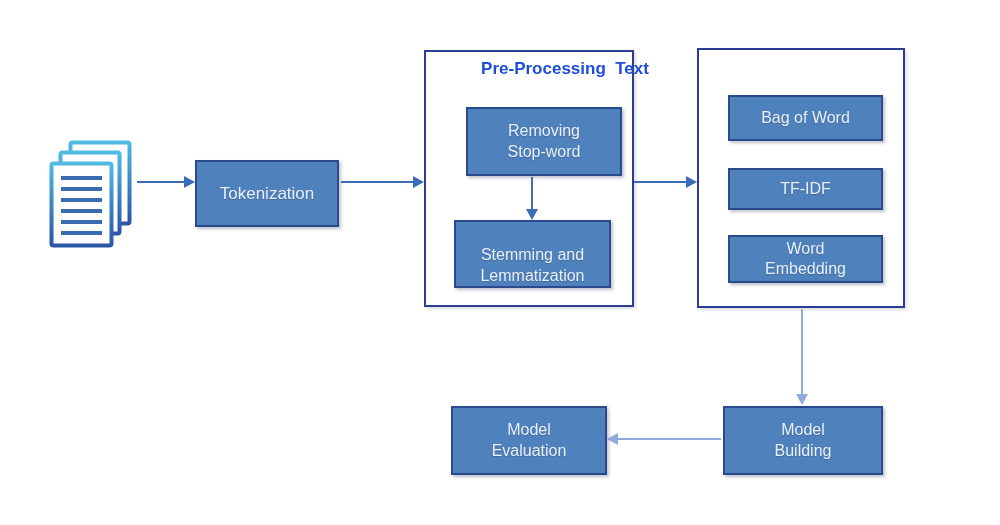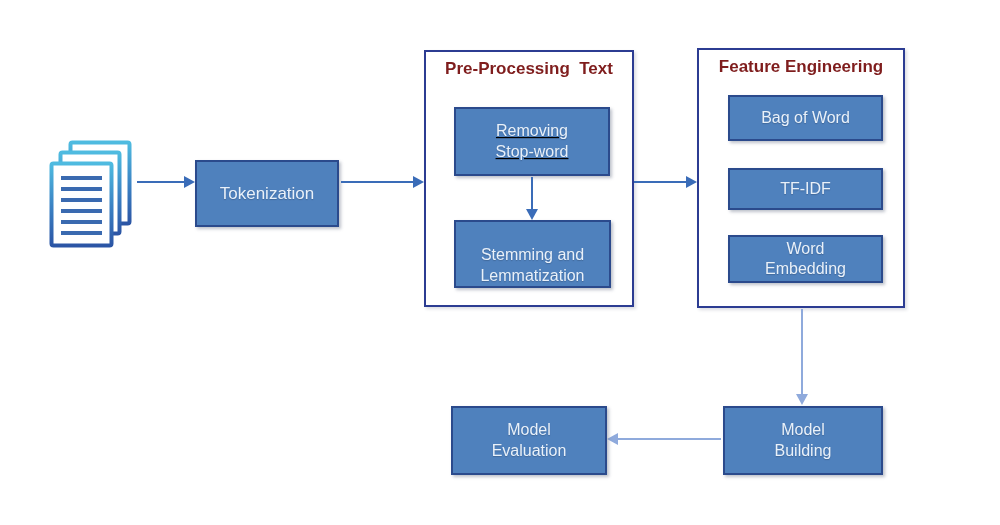--- a/index.html
+++ b/index.html
@@ -33,23 +33,24 @@
     background:#ffffff;
     border:2px solid #2C3C92;
     box-shadow:2px 2px 3px rgba(140,145,160,0.30);
     box-sizing:border-box;
   }
   .panel-title{
     width:100%;
     text-align:center;
     font-weight:bold;
     font-size:17px;
-    color:#7f1d1d;
+    color:#1d4ed8;
     padding-top:7px;
     white-space:pre-wrap;
+    margin-left:36px;
   }
   
   .h-arrow{position:absolute;height:2px;background:currentColor;}
   .h-arrow::after{
     content:"";position:absolute;top:-5px;width:0;height:0;
     border-top:6px solid transparent;border-bottom:6px solid transparent;
   }
   .h-arrow.head-right::after{right:-2px;border-left:11px solid currentColor;}
   .h-arrow.head-left::after{left:-2px;border-right:11px solid currentColor;}
   .v-arrow{position:absolute;width:2px;background:currentColor;}
@@ -94,35 +95,34 @@
   <div class="h-arrow head-right arrow-main" style="left:137px;top:181px;width:56px;"></div>
 
   <div class="node" style="left:195px;top:160px;width:144px;height:67px;">
     <span class="box-label" style="font-size:17px;">Tokenization</span>
   </div>
 
   <div class="h-arrow head-right arrow-main" style="left:341px;top:181px;width:81px;"></div>
 
   <div class="panel" style="left:424px;top:50px;width:210px;height:257px;">
     <div class="panel-title">Pre-Processing  Text</div>
-    <div class="node" style="left:28px;top:55px;width:156px;height:69px;text-decoration:underline;">
+    <div class="node" style="left:40px;top:55px;width:156px;height:69px;">
       <span class="box-label">Removing
 Stop-word</span>
     </div>
     <div class="v-arrow arrow-main" style="left:105px;top:125px;height:41px;"></div>
     <div class="node" style="left:28px;top:168px;width:157px;height:68px;align-items:flex-end;">
       <span class="box-label">Stemming and
 Lemmatization</span>
     </div>
   </div>
 
   <div class="h-arrow head-right arrow-main" style="left:634px;top:181px;width:61px;"></div>
 
   <div class="panel" style="left:697px;top:48px;width:208px;height:260px;">
-    <div class="panel-title">Feature Engineering</div>
     <div class="node" style="left:29px;top:45px;width:155px;height:46px;justify-content:center;">
       <span class="box-label">Bag of Word</span>
     </div>
     <div class="node" style="left:29px;top:118px;width:155px;height:42px;">
       <span class="box-label">TF-IDF</span>
     </div>
     <div class="node" style="left:29px;top:185px;width:155px;height:48px;">
       <span class="box-label">Word
 Embedding</span>
     </div>

